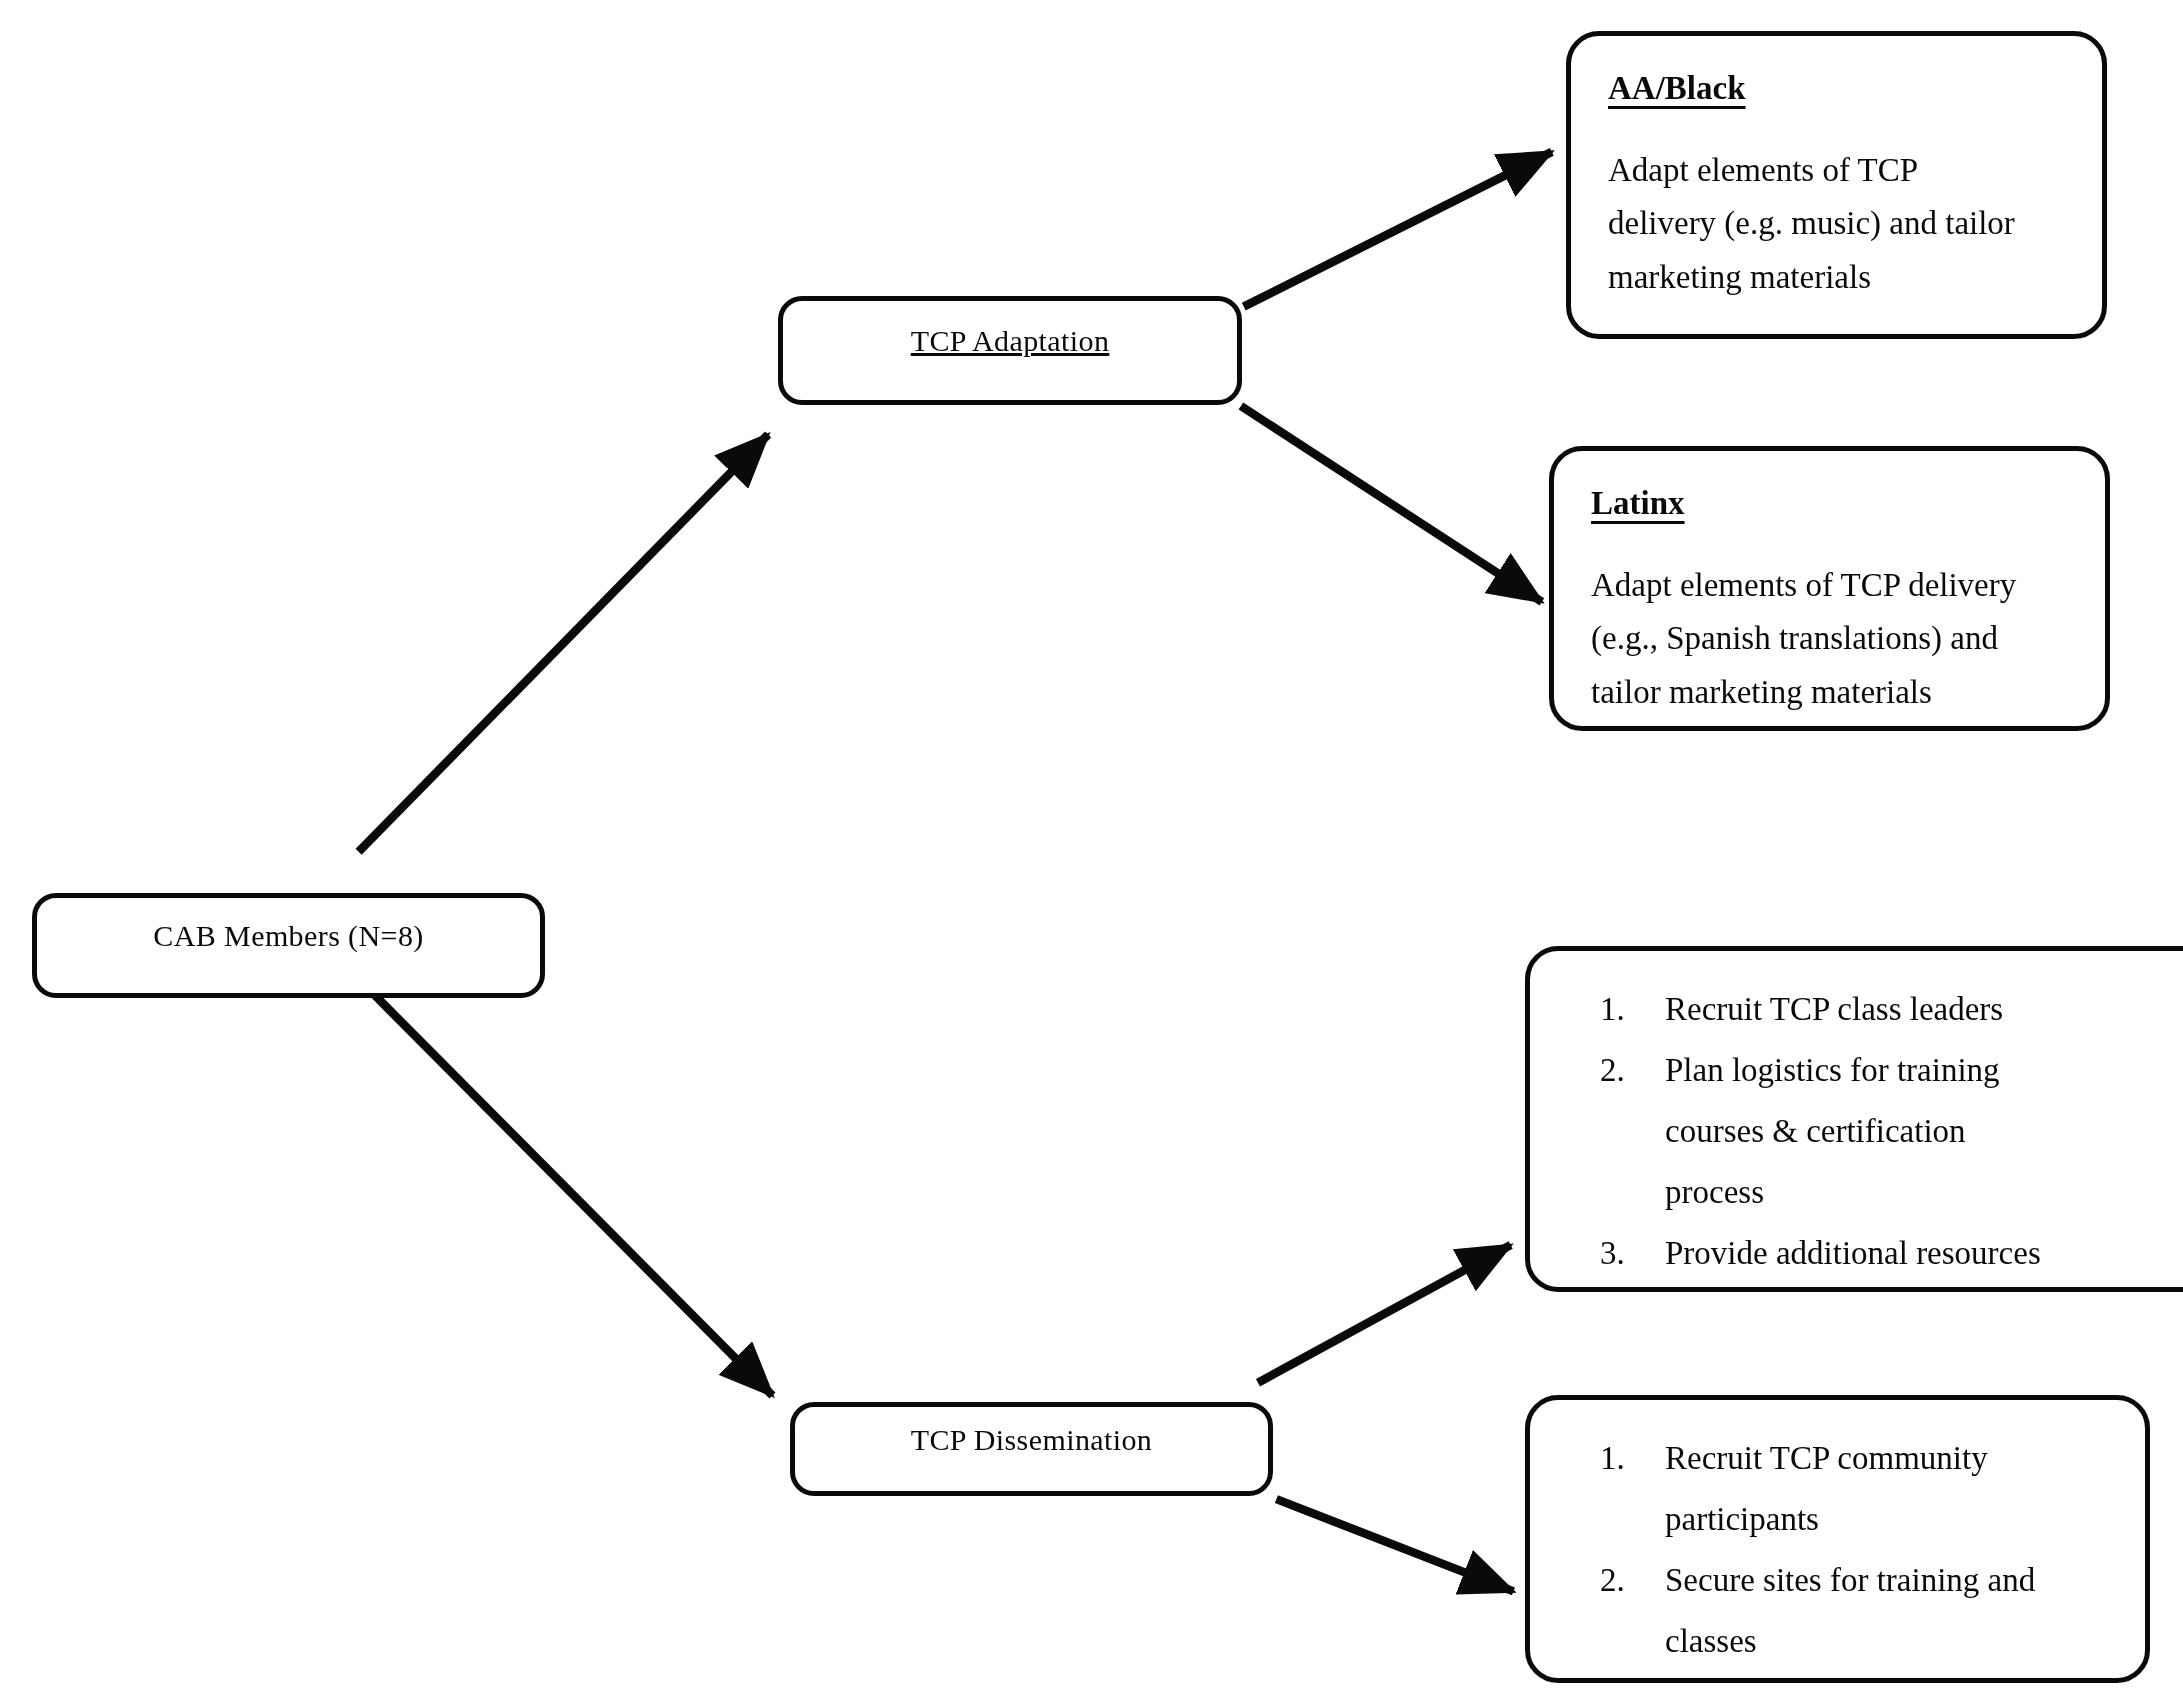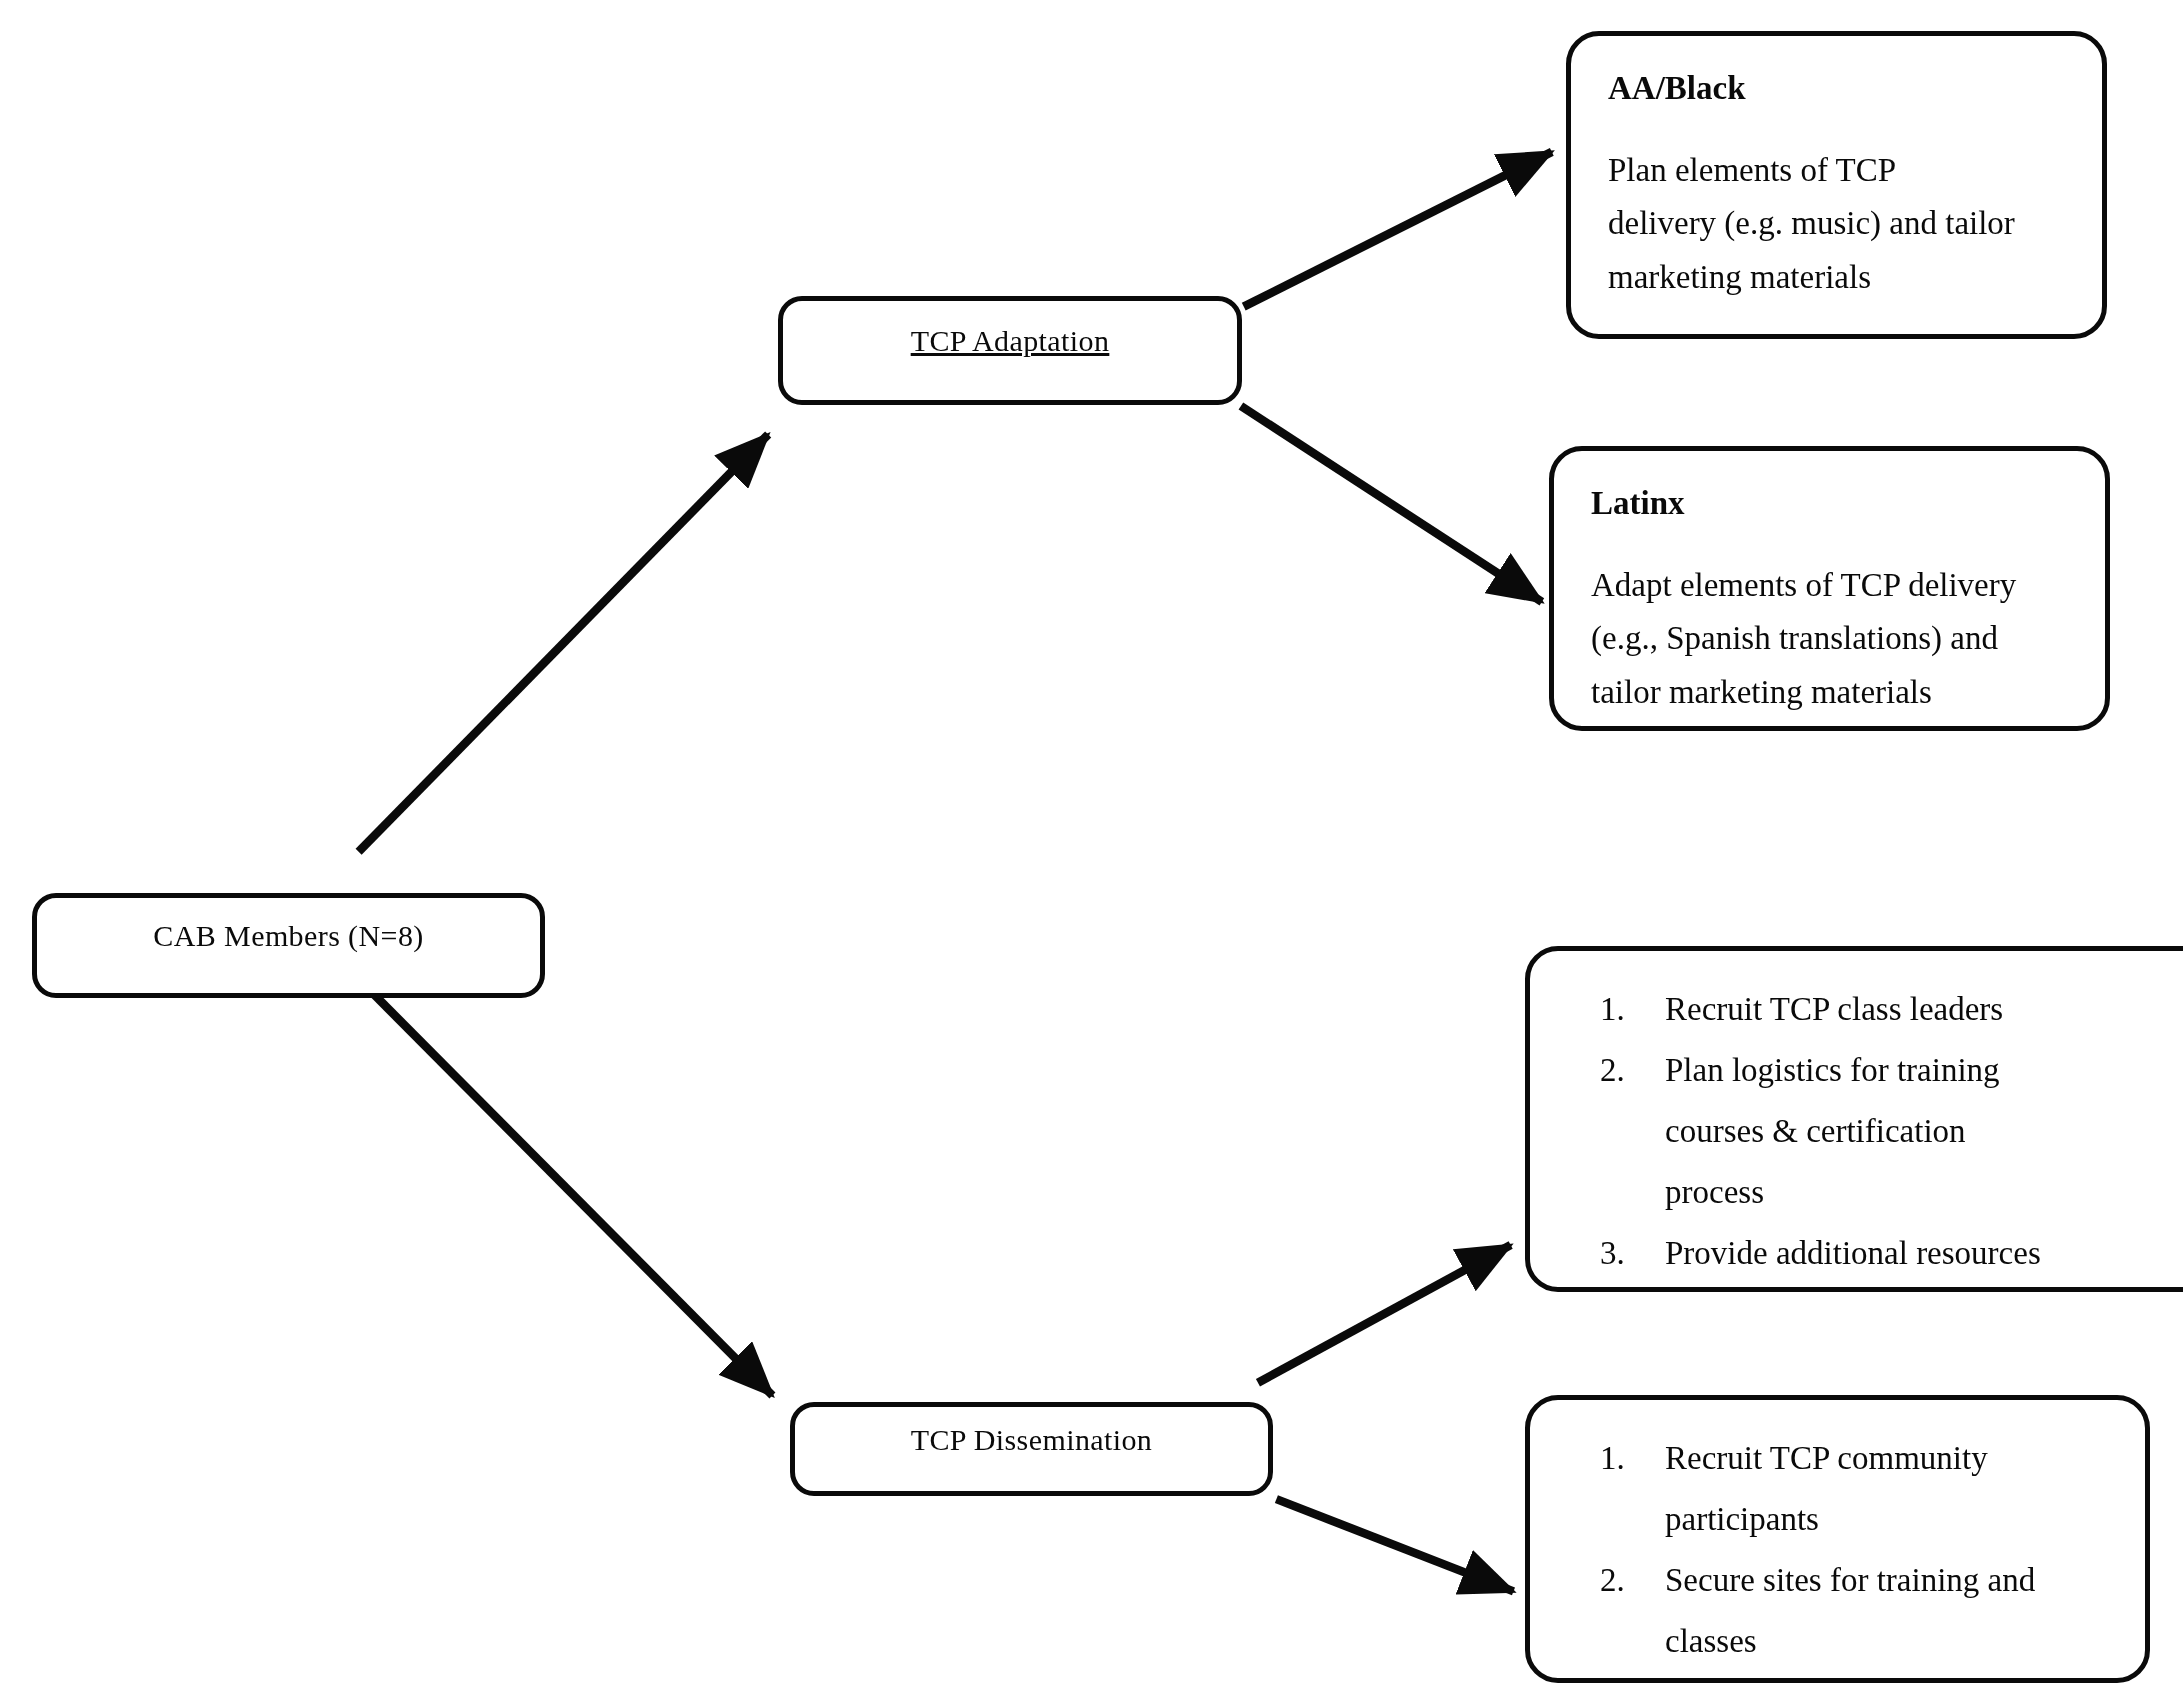--- a/index.html
+++ b/index.html
@@ -41,20 +41,21 @@
     font-size: 30px;
     letter-spacing: 0.4px;
   }
   .node.big {
     border-radius: 33px;
     padding: 34px 32px 28px 37px;
     font-size: 33px;
   }
   .node.big .title {
     font-weight: bold;
+    text-decoration: underline;
     text-decoration-thickness: 2.8px;
     text-underline-offset: 7px;
     margin-bottom: 37px;
   }
   .node.big .body {
     white-space: pre-line;
     line-height: 1.62;
   }
   .node.listbox {
     border-radius: 33px;
@@ -105,21 +106,21 @@
   <div class="node small" style="left:778px; top:296px; width:464px; height:109px;text-decoration:underline;">
     <span>TCP Adaptation</span>
   </div>
 
   <div class="node small" style="left:790px; top:1402px; width:483px; height:94px;">
     <span>TCP Dissemination</span>
   </div>
 
   <div class="node big" style="left:1566px; top:31px; width:541px; height:308px;">
     <div class="title">AA/Black</div>
-    <div class="body">Plan elements of TCP
+    <div class="body">Adapt elements of TCP
 delivery (e.g. music) and tailor
 marketing materials</div>
   </div>
 
   <div class="node big" style="left:1549px; top:446px; width:561px; height:285px;">
     <div class="title">Latinx</div>
     <div class="body">Adapt elements of TCP delivery
 (e.g., Spanish translations) and
 tailor marketing materials</div>
   </div>

